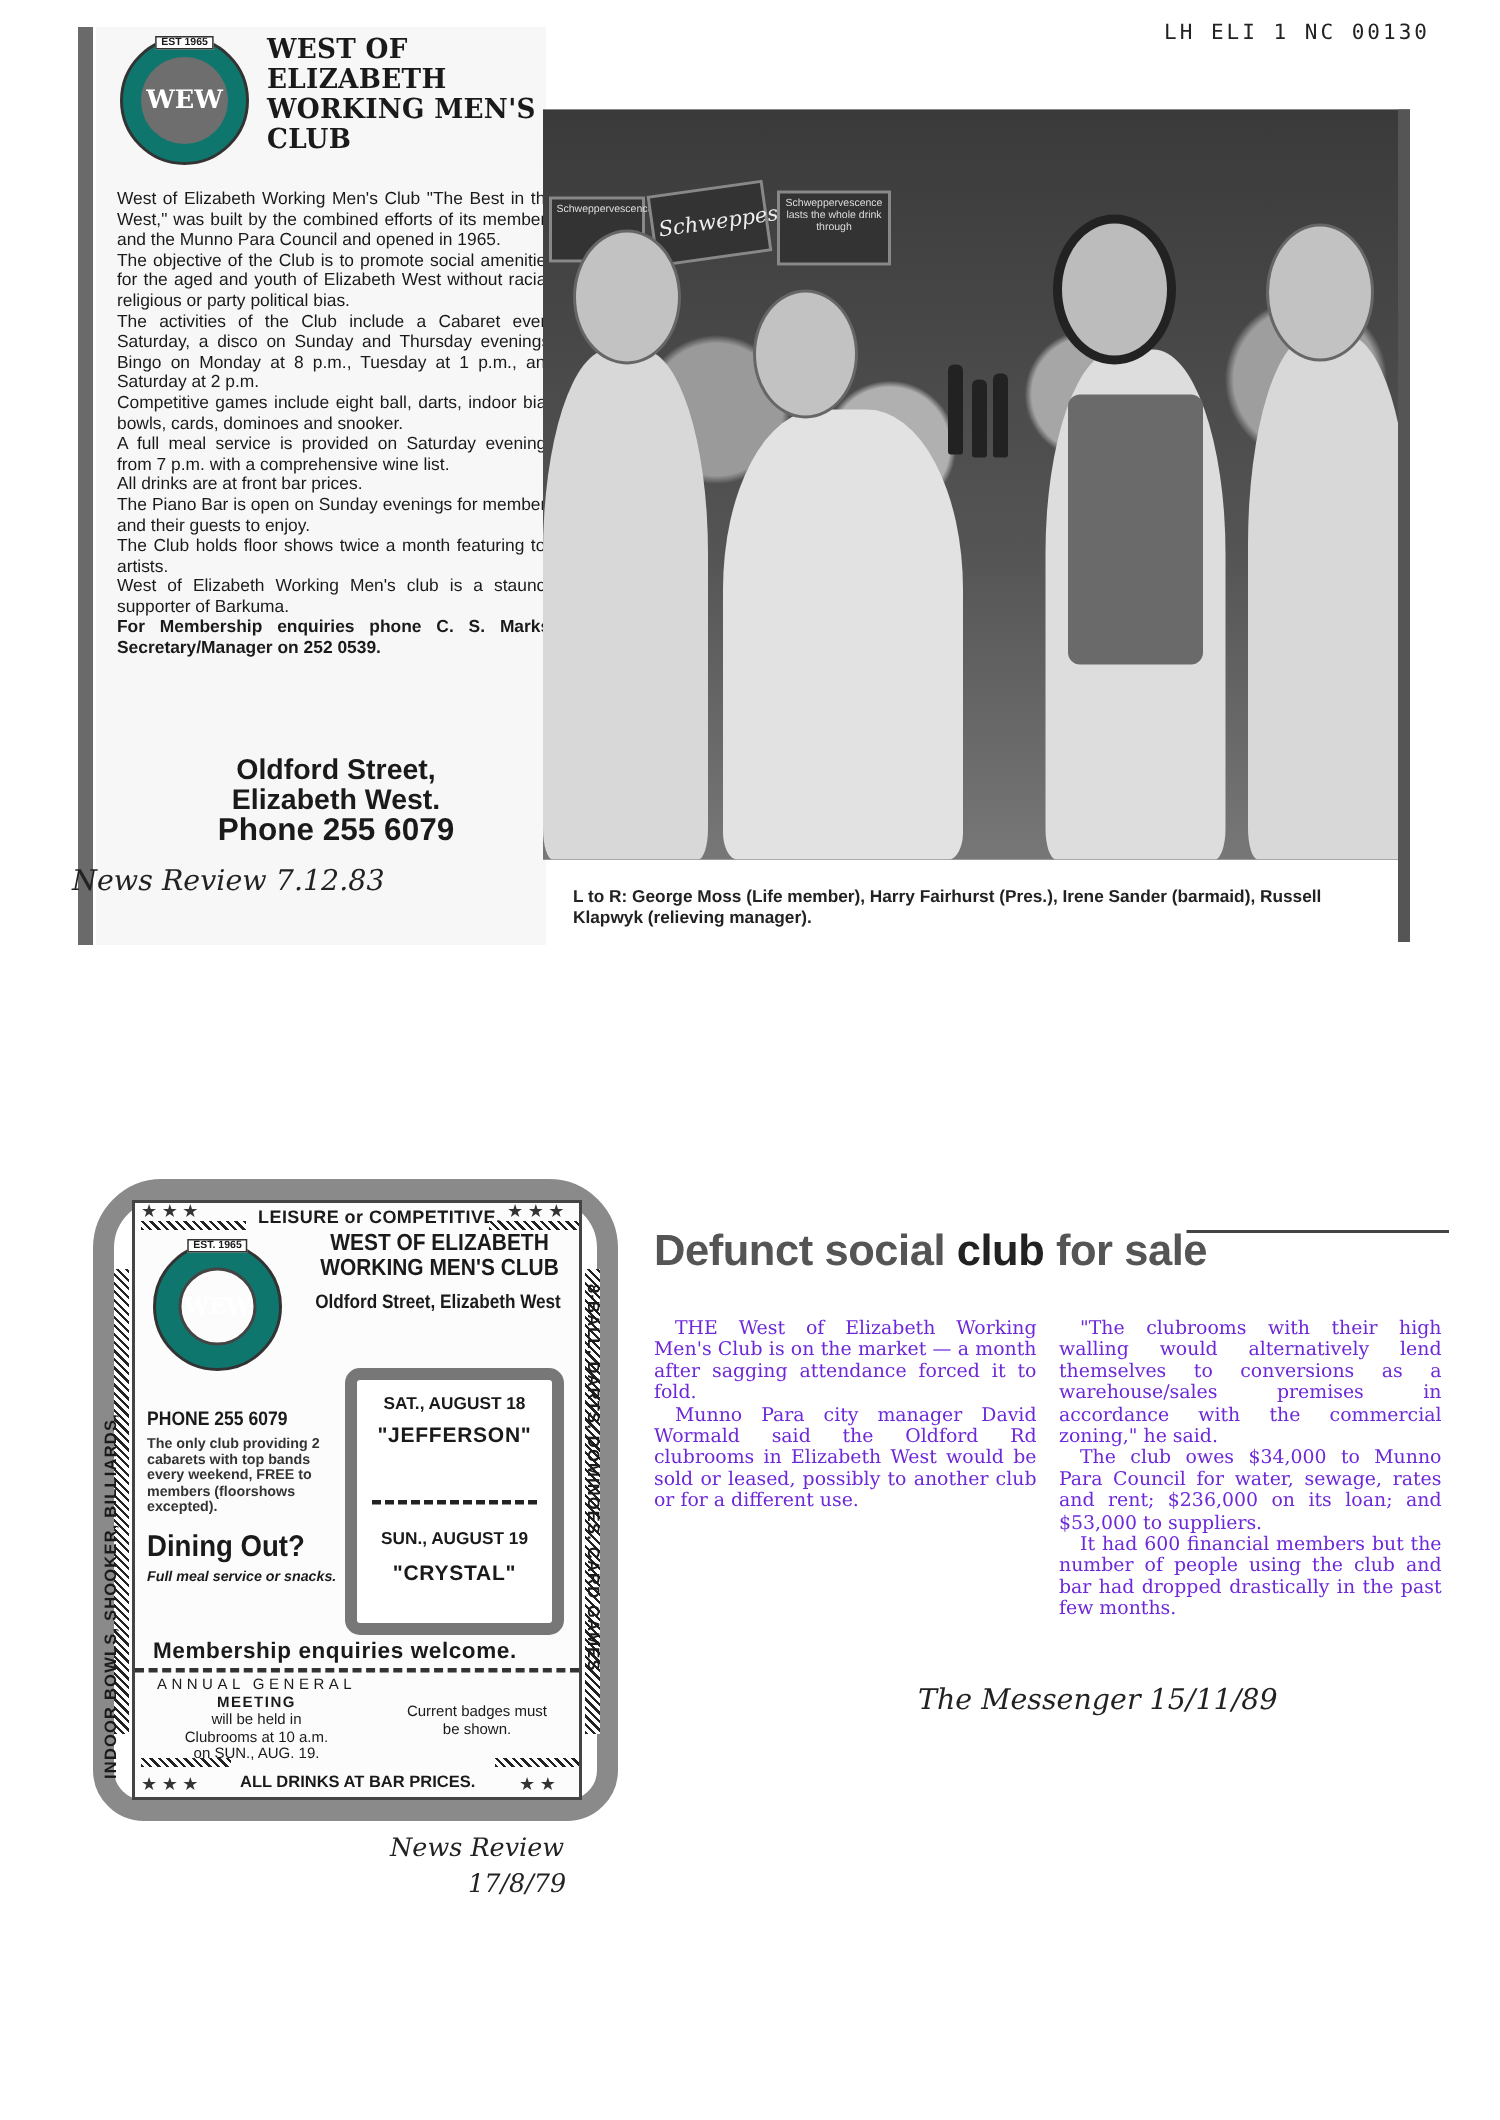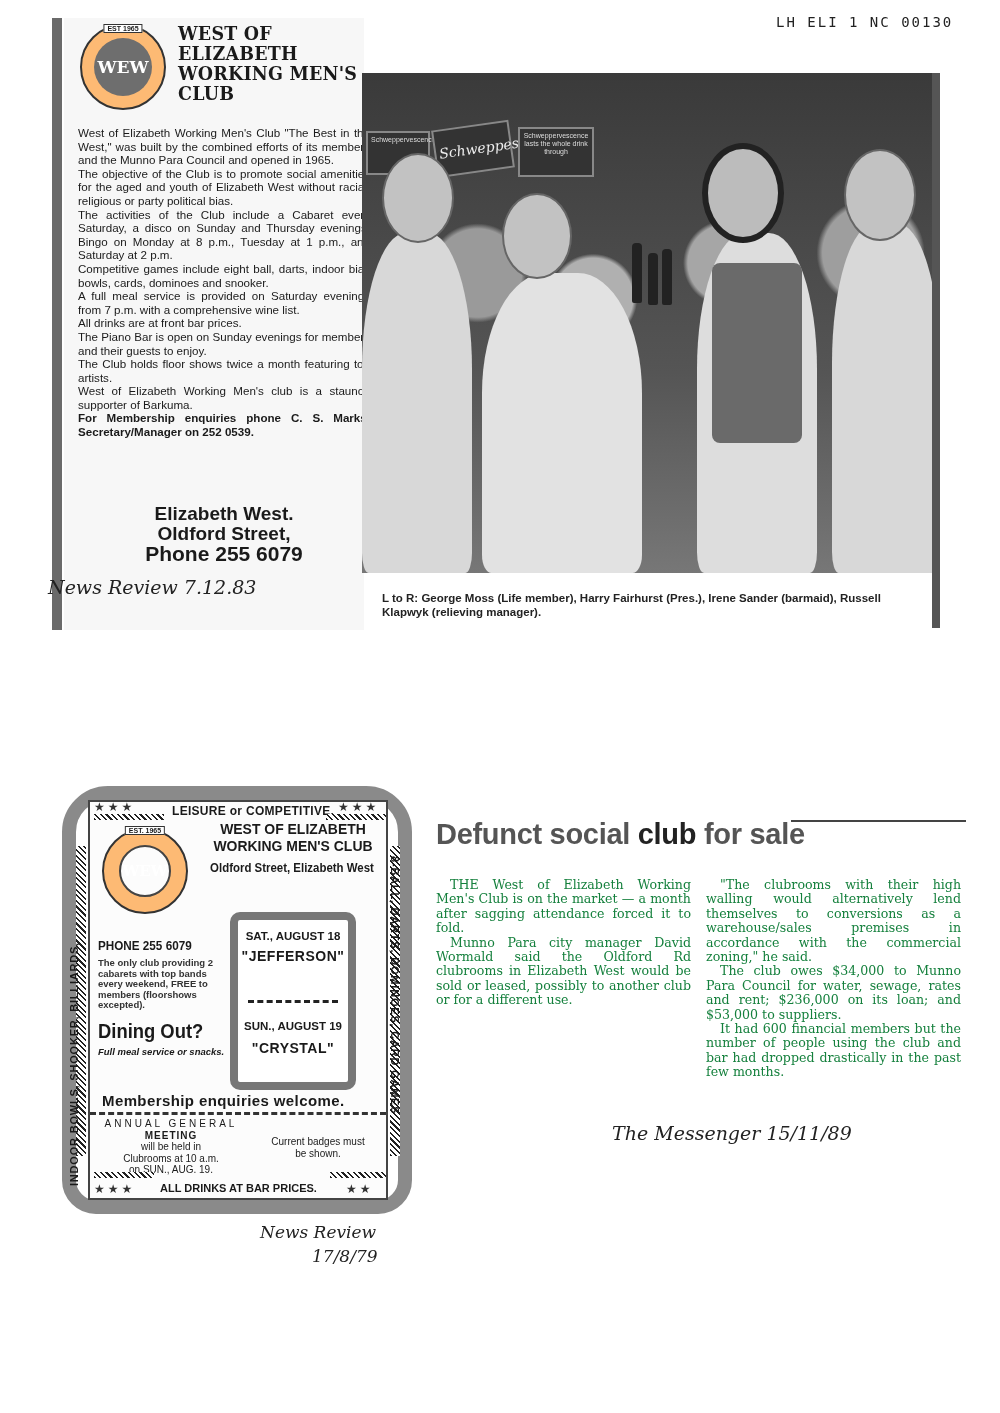--- a/index.html
+++ b/index.html
@@ -5,21 +5,21 @@
   * { box-sizing: border-box; margin: 0; padding: 0; }
   html, body { width: 1000px; height: 1413px; background: #ffffff; overflow: hidden; }
   body { position: relative; font-family: "Liberation Sans", sans-serif; color: #1a1a1a; }
 
   .hand { font-family: "DejaVu Serif", serif; font-style: italic; color: #222; position: absolute; }
 
   
   #clip1 { position: absolute; left: 52px; top: 18px; width: 890px; height: 612px; }
   #clip1 .leftbar { position: absolute; left: 0; top: 0; width: 10px; height: 612px; background: #6a6a6a; }
   #c1-text { position: absolute; left: 12px; top: 0; width: 300px; height: 612px; background: #f7f7f7; }
-  .logo { position: absolute; border-radius: 50%; border: 2px solid #333; background: #fdba74; }
+  .logo { position: absolute; border-radius: 50%; border: 2px solid #333; background: #0f766e; }
   .logo .inner { position: absolute; border-radius: 50%; background: #6e6e6e; display: flex; align-items: center; justify-content: center; color: #fff; font-family: "DejaVu Serif", serif; font-weight: bold; }
   .logo .est { position: absolute; left: 50%; transform: translateX(-50%); background: #fff; border: 1px solid #333; font-size: 7px; font-weight: bold; padding: 0 3px; white-space: nowrap; }
   #c1-logo { left: 16px; top: 6px; width: 86px; height: 86px; }
   #c1-logo .inner { left: 12px; top: 12px; width: 58px; height: 58px; font-size: 17px; }
   #c1-logo .est { top: -2px; }
   #c1-title { position: absolute; left: 114px; top: 8px; font-family: "DejaVu Serif", serif; font-weight: bold; font-size: 17.5px; line-height: 19px; letter-spacing: 0.2px; transform: scaleY(1.05); }
   #c1-body { position: absolute; left: 14px; top: 108px; width: 292px; font-size: 11.6px; line-height: 13.6px; text-align: justify; }
   #c1-body p { margin: 0; }
   #c1-body p.bold { font-weight: bold; }
   #c1-address { position: absolute; left: 14px; top: 486px; width: 292px; text-align: center; font-weight: bold; font-size: 19px; line-height: 20px; }
@@ -53,21 +53,21 @@
   #ad-top { position: absolute; left: 82px; top: 2px; font-size: 12px; font-weight: bold; letter-spacing: 0.3px; }
   #ad-logo { left: 12px; top: 26px; width: 86px; height: 86px; }
   #ad-logo .inner { left: 15px; top: 15px; width: 52px; height: 52px; font-size: 15px; }
   #ad-logo .est { top: -4px; }
   #ad-title { position: absolute; left: 108px; top: 18px; width: 190px; text-align: center; font-family: "Liberation Sans", sans-serif; font-weight: bold; font-size: 15.5px; line-height: 17px; transform: scaleX(0.9); transform-origin: center; }
   #ad-address { position: absolute; left: 104px; top: 58px; width: 196px; text-align: center; font-weight: bold; font-size: 13px; transform: scaleX(0.88); }
   #ad-phone { position: absolute; left: 8px; top: 136px; font-weight: bold; font-size: 13px; transform: scaleX(0.9); transform-origin: left; }
   #ad-blurb { position: absolute; left: 8px; top: 156px; width: 122px; font-size: 9.5px; line-height: 10.5px; font-weight: bold; color: #333; }
   #ad-dining { position: absolute; left: 8px; top: 218px; font-weight: 900; font-size: 20px; transform: scaleX(0.92); transform-origin: left; }
   #ad-meal { position: absolute; left: 8px; top: 244px; font-size: 9.5px; line-height: 11px; font-weight: bold; font-style: italic; }
-  #ad-events { position: absolute; left: 140px; top: 110px; width: 126px; height: 178px; border: 8px solid #777; border-radius: 10px; background: #fff; }
+  #ad-events { position: absolute; left: 140px; top: 110px; width: 146px; height: 178px; border: 8px solid #777; border-radius: 10px; background: #fff; }
   #ad-events .ev { position: absolute; left: 0; width: 100%; text-align: center; font-weight: bold; }
   #ad-events .date { font-size: 11.5px; }
   #ad-events .name { font-size: 14px; letter-spacing: 0.5px; }
   #ad-events .dash { position: absolute; left: 10px; right: 10px; top: 80px; border-top: 3px dashed #222; }
   #ad-membership { position: absolute; left: 12px; top: 290px; font-size: 15px; font-weight: bold; letter-spacing: 0.4px; }
   #ad-divider { position: absolute; left: 0; right: 0; top: 310px; border-top: 3px dashed #333; }
   #ad-agm { position: absolute; left: 6px; top: 316px; width: 150px; text-align: center; font-size: 10px; line-height: 11.5px; }
   #ad-agm .h { letter-spacing: 3px; }
   #ad-badges { position: absolute; left: 168px; top: 334px; width: 120px; text-align: center; font-size: 10px; line-height: 12px; }
   #ad-drinks { position: absolute; left: 70px; top: 380px; font-size: 11px; font-weight: bold; }
@@ -75,21 +75,21 @@
   #ad-left-vert { left: 6px; top: 400px; transform: rotate(-90deg); transform-origin: left top; }
   #ad-right-vert { left: 339px; top: 70px; transform: rotate(90deg); transform-origin: left top; }
   #ad-source1 { left: 260px; top: 1222px; font-size: 17px; }
   #ad-source2 { left: 312px; top: 1246px; font-size: 17px; }
 
   
   #article { position: absolute; left: 436px; top: 818px; width: 530px; }
   #art-head { font-family: "Liberation Sans", sans-serif; font-weight: bold; font-size: 29px; color: #555; letter-spacing: -0.3px; white-space: nowrap; }
   #art-head .dark { color: #222; }
   #art-rule { position: absolute; left: 355px; top: 2px; width: 175px; border-top: 2px solid #444; }
-  .col { position: absolute; top: 60px; width: 255px; font-family: "DejaVu Serif", serif; font-size: 12.6px; line-height: 14.4px; text-align: justify; color: #15803d; }
+  .col { position: absolute; top: 60px; width: 255px; font-family: "DejaVu Serif", serif; font-size: 12.6px; line-height: 14.4px; text-align: justify; color: #6d28d9; }
   .col p { text-indent: 14px; margin: 0; }
   .col p.lead { text-indent: 14px; }
   #col1 { left: 0; }
   #col2 { left: 270px; }
   #art-source { left: 612px; top: 1122px; font-size: 19px; }
 </style>
 </head>
 <body>
 
 <div class="hand" id="ref-code">LH ELI 1 NC 00130</div>
@@ -113,22 +113,22 @@
       <p>The activities of the Club include a Cabaret every Saturday, a disco on Sunday and Thursday evenings, Bingo on Monday at 8 p.m., Tuesday at 1 p.m., and Saturday at 2 p.m.</p>
       <p>Competitive games include eight ball, darts, indoor bias bowls, cards, dominoes and snooker.</p>
       <p>A full meal service is provided on Saturday evenings from 7 p.m. with a comprehensive wine list.</p>
       <p>All drinks are at front bar prices.</p>
       <p>The Piano Bar is open on Sunday evenings for members and their guests to enjoy.</p>
       <p>The Club holds floor shows twice a month featuring top artists.</p>
       <p>West of Elizabeth Working Men's club is a staunch supporter of Barkuma.</p>
       <p class="bold">For Membership enquiries phone C. S. Marks, Secretary/Manager on 252 0539.</p>
     </div>
     <div id="c1-address">
+      <div>Oldford Street,</div>
       <div>Elizabeth West.</div>
-      <div>Oldford Street,</div>
       <div class="phone">Phone 255 6079</div>
     </div>
   </div>
 
   <div id="c1-photo">
     <div class="bg"></div>
     <div class="sign" style="left:4px;top:58px;width:64px;height:44px;">Schweppervescence</div>
     <div class="sign brand" style="left:72px;top:52px;width:78px;height:48px;line-height:38px;">Schweppes</div>
     <div class="sign" style="left:156px;top:54px;width:76px;height:50px;">Schweppervescence lasts the whole drink through</div>
     <div class="bottle" style="left:270px;top:170px;width:10px;height:60px;"></div>

